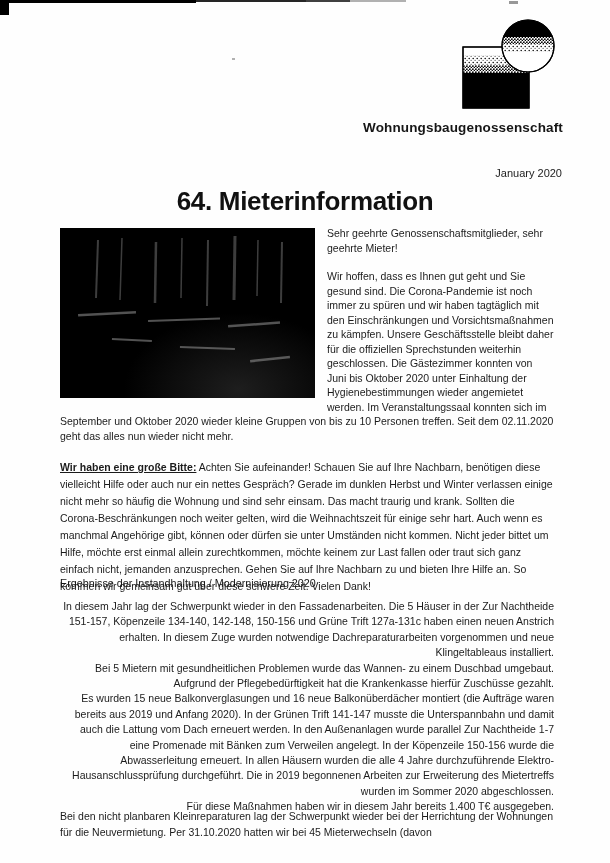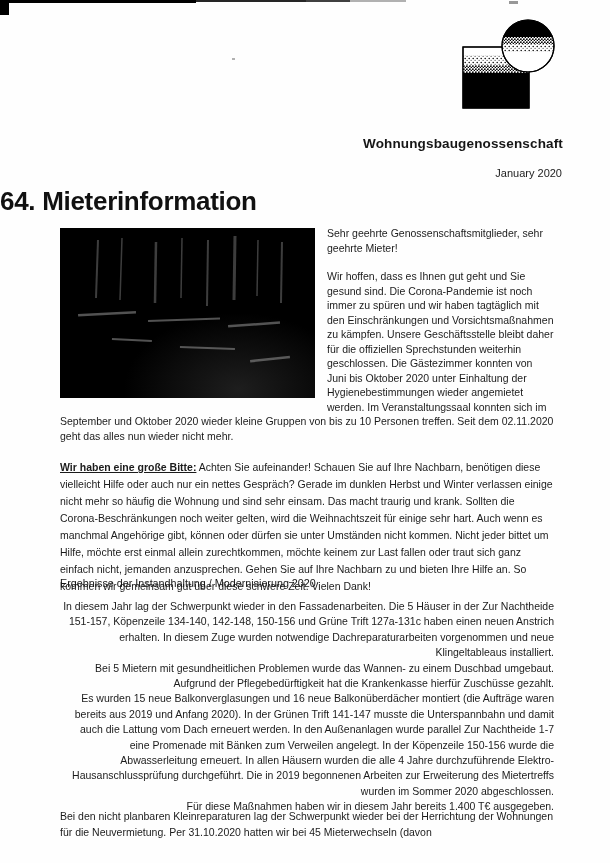--- a/index.html
+++ b/index.html
@@ -17,27 +17,27 @@
   .art-topline-4 { left:350px; top:0; width:56px; height:2px; opacity:.3; }
   .art-corner    { left:0; top:2px; width:9px; height:13px; }
   .art-dots-right{ left:509px; top:1px; width:9px; height:3px; opacity:.4; }
   .art-speck     { left:232px; top:58px; width:3px; height:2px; opacity:.3; }
 
   
   .logo { position:absolute; left:460px; top:17px; }
   .org {
     position:absolute; top:119px; right:47px; text-align:center;
     font-size:13.5px; font-weight:bold; line-height:17.5px;
-    letter-spacing:.15px; color:#161616; white-space:nowrap;margin-top:16px;
+    letter-spacing:.15px; color:#161616; white-space:nowrap;
   }
   .date { position:absolute; top:167px; right:48px; font-size:11px; color:#222; }
 
   
   .title {
-    position:absolute; top:186px; left:0; right:0; text-align:left;
+    position:absolute; top:186px; left:0; right:0; text-align:center;
     font-size:26px; font-weight:bold; letter-spacing:-.3px; color:#111;
   }
 
   
   .block { position:absolute; left:60px; width:494px; font-size:10.5px; color:#1b1b1b; }
   .block p { margin:0; }
 
   .intro { top:226px; line-height:14.5px; }
   .photo {
     float:left; width:255px; height:170px; margin:2px 12px 14px 0;

